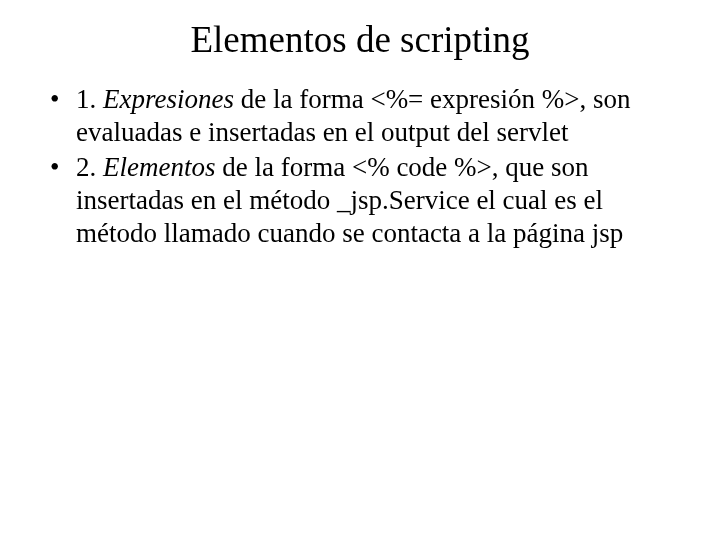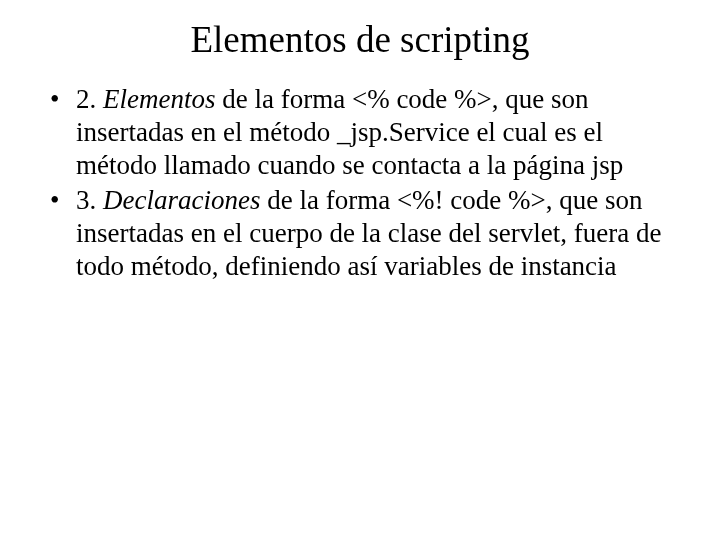--- a/index.html
+++ b/index.html
@@ -39,18 +39,18 @@
   .num-label { }
   .em-term { font-style: italic; }
 </style>
 </head>
 <body>
 
 <h1 data-name="slide-title">Elementos de scripting</h1>
 
 <ul data-name="bullet-list">
   <li data-name="bullet-item">
-    <span class="num-label" data-name="bullet-number">2. </span><span class="em-term" data-name="bullet-em-term">Elementos</span><span data-name="bullet-rest"> de la forma &lt;% code %&gt;, que son insertadas en el método _jsp.Service el cual es el método llamado  cuando se contacta a la página jsp</span>
+    <span class="num-label" data-name="bullet-number">1. </span><span class="em-term" data-name="bullet-em-term">Expresiones</span><span data-name="bullet-rest"> de la forma &lt;%= expresión %&gt;, son evaluadas e insertadas en el output del servlet</span>
   </li>
   <li data-name="bullet-item">
-    <span class="num-label" data-name="bullet-number">3. </span><span class="em-term" data-name="bullet-em-term">Declaraciones</span><span data-name="bullet-rest"> de la forma &lt;%! code %&gt;, que son insertadas en el cuerpo de la clase del servlet, fuera de todo método, definiendo así variables de instancia</span>
+    <span class="num-label" data-name="bullet-number">2. </span><span class="em-term" data-name="bullet-em-term">Elementos</span><span data-name="bullet-rest"> de la forma &lt;% code %&gt;, que son insertadas en el método _jsp.Service el cual es el método llamado  cuando se contacta a la página jsp</span>
   </li>
 </ul>
 
 </body></html>

